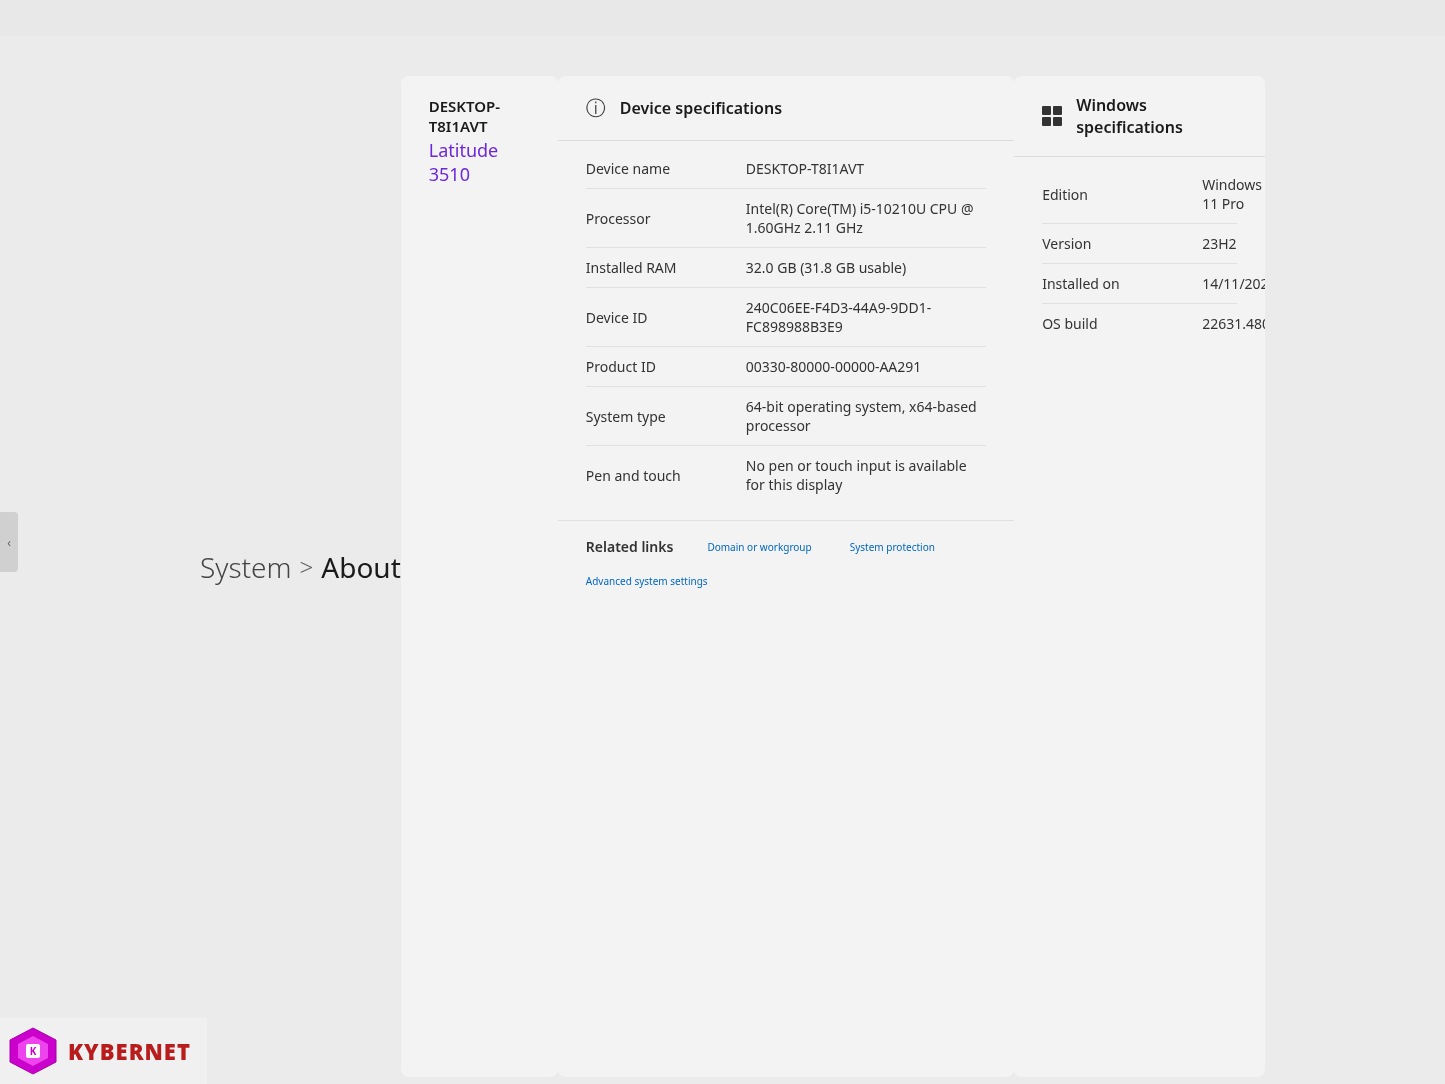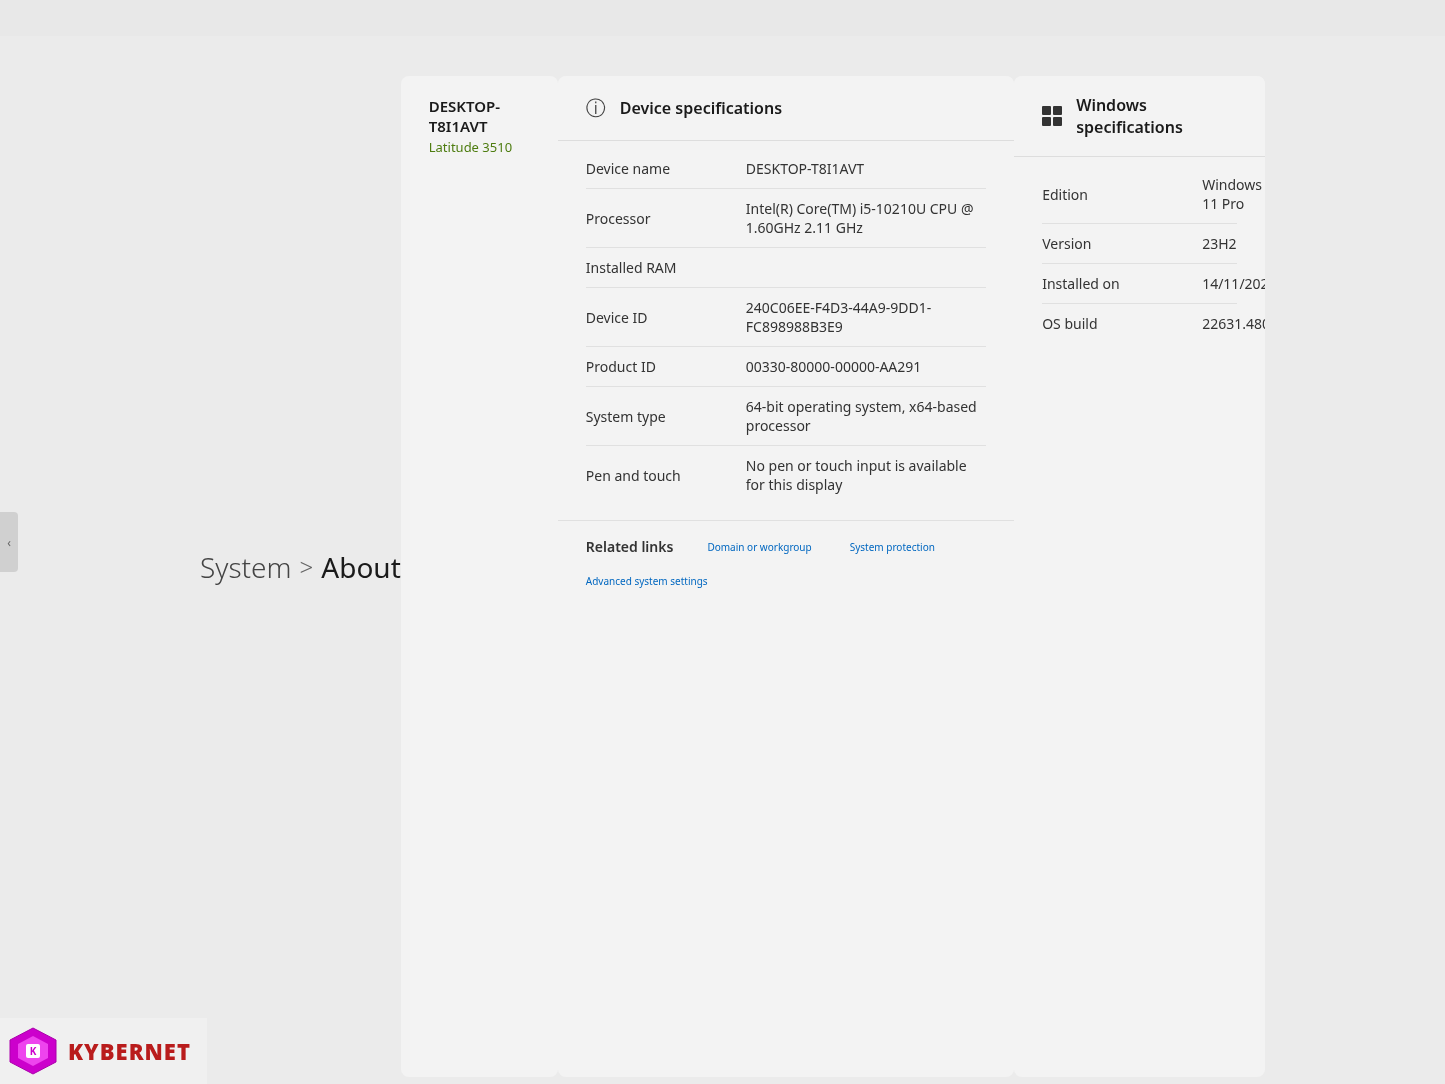--- a/index.html
+++ b/index.html
@@ -63,22 +63,22 @@
     }
 
     .device-hostname {
       font-size: 15px;
       font-weight: 600;
       color: #1a1a1a;
       margin-bottom: 2px;
     }
 
     .device-model {
-      font-size: 13px;
-      color: #4d7c0f;
+      font-size: 18px;
+      color: #6d28d9;
     }
 
     .section-header {
       display: flex;
       align-items: center;
       gap: 14px;
       padding: 18px 28px;
       background-color: #f3f3f3;
       border-radius: 8px 8px 0 0;
       border-bottom: 1px solid #ddd;
@@ -248,20 +248,21 @@
     <div class="spec-row">
       <span class="spec-label">Device name</span>
       <span class="spec-value">DESKTOP-T8I1AVT</span>
     </div>
         <div class="spec-row">
       <span class="spec-label">Processor</span>
       <span class="spec-value">Intel(R) Core(TM) i5-10210U CPU @ 1.60GHz   2.11 GHz</span>
     </div>
         <div class="spec-row">
       <span class="spec-label">Installed RAM</span>
+      <span class="spec-value">32.0 GB (31.8 GB usable)</span>
     </div>
         <div class="spec-row">
       <span class="spec-label">Device ID</span>
       <span class="spec-value">240C06EE-F4D3-44A9-9DD1-FC898988B3E9</span>
     </div>
         <div class="spec-row">
       <span class="spec-label">Product ID</span>
       <span class="spec-value">00330-80000-00000-AA291</span>
     </div>
         <div class="spec-row">

